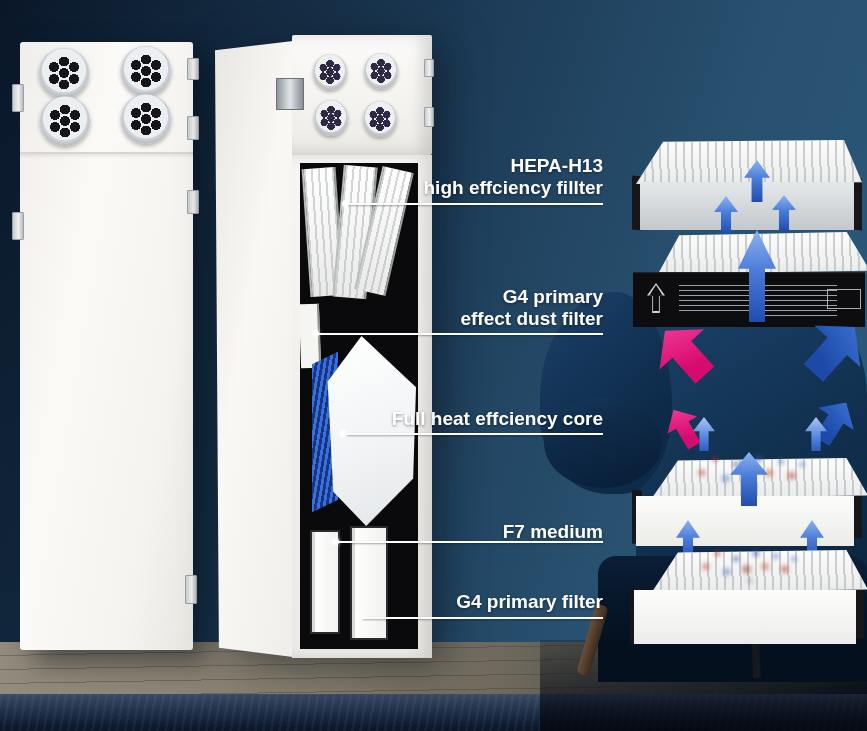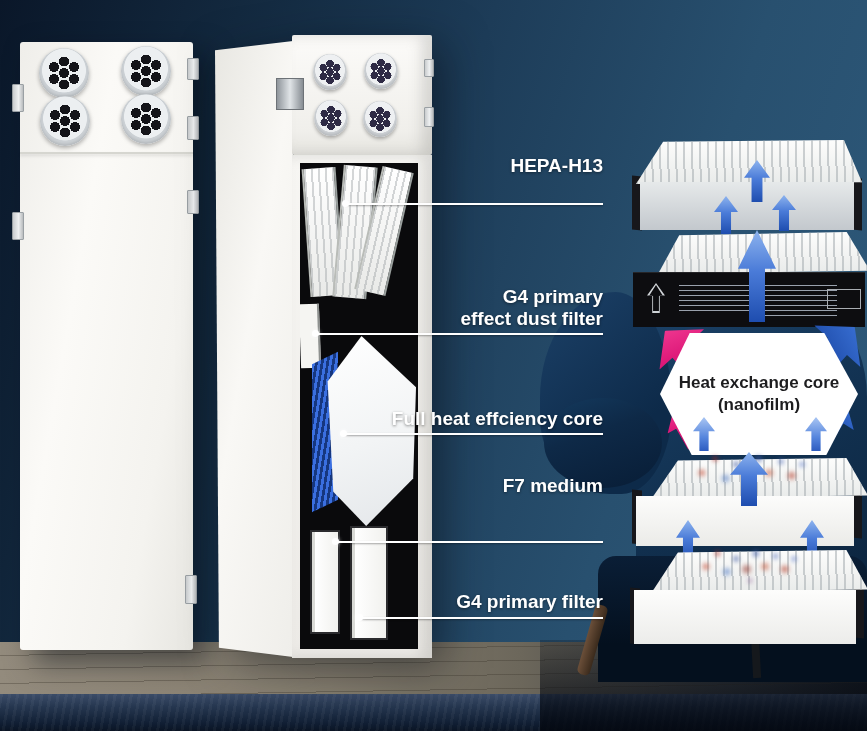--- a/index.html
+++ b/index.html
@@ -220,24 +220,20 @@
         <div class="abs orect" style="left:194px;top:16px;width:32px;height:18px;"></div>
       </div>
       <div class="abs arrow" style="left:108px;top:4px;width:38px;height:92px;"></div>
     </div>
 
     <div class="abs" style="left:655px;top:315px;width:208px;height:146px;">
       <div class="abs arrow magenta" style="left:0;top:8px;width:60px;height:60px;transform:rotate(-42deg);"></div>
       <div class="abs arrow magenta" style="left:12px;top:92px;width:34px;height:42px;transform:rotate(-30deg);"></div>
       <div class="abs arrow deepblue" style="left:148px;top:4px;width:62px;height:62px;transform:rotate(42deg);"></div>
       <div class="abs arrow deepblue" style="left:158px;top:84px;width:42px;height:46px;transform:rotate(32deg);"></div>
-      <div class="abs hexagon" style="left:5px;top:18px;width:198px;height:122px;">
-        <span>Heat exchange core</span>
-        <span>(nanofilm)</span>
-      </div>
       <div class="abs arrow lite" style="left:38px;top:102px;width:22px;height:34px;"></div>
       <div class="abs arrow lite" style="left:150px;top:102px;width:22px;height:34px;"></div>
     </div>
 
     <div class="abs" style="left:628px;top:452px;width:240px;height:96px;">
       <div class="abs cap" style="left:4px;top:38px;height:54px;"></div>
       <div class="abs cap" style="left:224px;top:34px;height:52px;"></div>
       <div class="abs pleat-top" style="left:24px;top:6px;width:216px;height:40px;clip-path:polygon(12% 6%,90% 0%,100% 94%,0% 100%);"></div>
       <div class="abs" style="left:8px;top:44px;width:218px;height:50px;background:linear-gradient(180deg,#fcfcfb,#ebebe8);"></div>
       <div class="abs particles" style="left:58px;top:-10px;width:132px;height:56px;"></div>
@@ -251,38 +247,39 @@
       <div class="abs cap" style="left:4px;top:42px;height:56px;"></div>
       <div class="abs cap" style="left:228px;top:38px;height:54px;"></div>
       <div class="abs pleat-top" style="left:26px;top:4px;width:216px;height:42px;clip-path:polygon(12% 6%,90% 0%,100% 94%,0% 100%);"></div>
       <div class="abs" style="left:8px;top:44px;width:222px;height:54px;background:linear-gradient(180deg,#fdfdfc,#ececea);"></div>
       <div class="abs particles" style="left:66px;top:-8px;width:116px;height:52px;"></div>
     </div>
   </div>
 
   <div class="abs callout" style="top:155px;">
     <span>HEPA-H13</span><br>
+    <span>high effciency fillter</span>
   </div>
   <div class="abs leader" style="left:345px;top:203px;width:258px;"></div>
   <div class="abs ldot" style="left:342px;top:200px;"></div>
 
   <div class="abs callout" style="top:286px;">
     <span>G4 primary</span><br>
     <span>effect dust filter</span>
   </div>
   <div class="abs leader" style="left:315px;top:333px;width:288px;"></div>
   <div class="abs ldot" style="left:312px;top:330px;"></div>
 
   <div class="abs callout" style="top:408px;">
     <span>Full heat effciency core</span>
   </div>
   <div class="abs leader" style="left:343px;top:433px;width:260px;"></div>
   <div class="abs ldot" style="left:340px;top:430px;"></div>
 
-  <div class="abs callout" style="top:475px;">
+  <div class="abs callout" style="top:521px;">
     <span>F7 medium</span><br>
   </div>
   <div class="abs leader" style="left:335px;top:541px;width:268px;"></div>
   <div class="abs ldot" style="left:332px;top:538px;"></div>
 
   <div class="abs callout" style="top:591px;">
     <span>G4 primary filter</span>
   </div>
   <div class="abs leader" style="left:359px;top:617px;width:244px;"></div>
   <div class="abs ldot" style="left:356px;top:614px;"></div>

